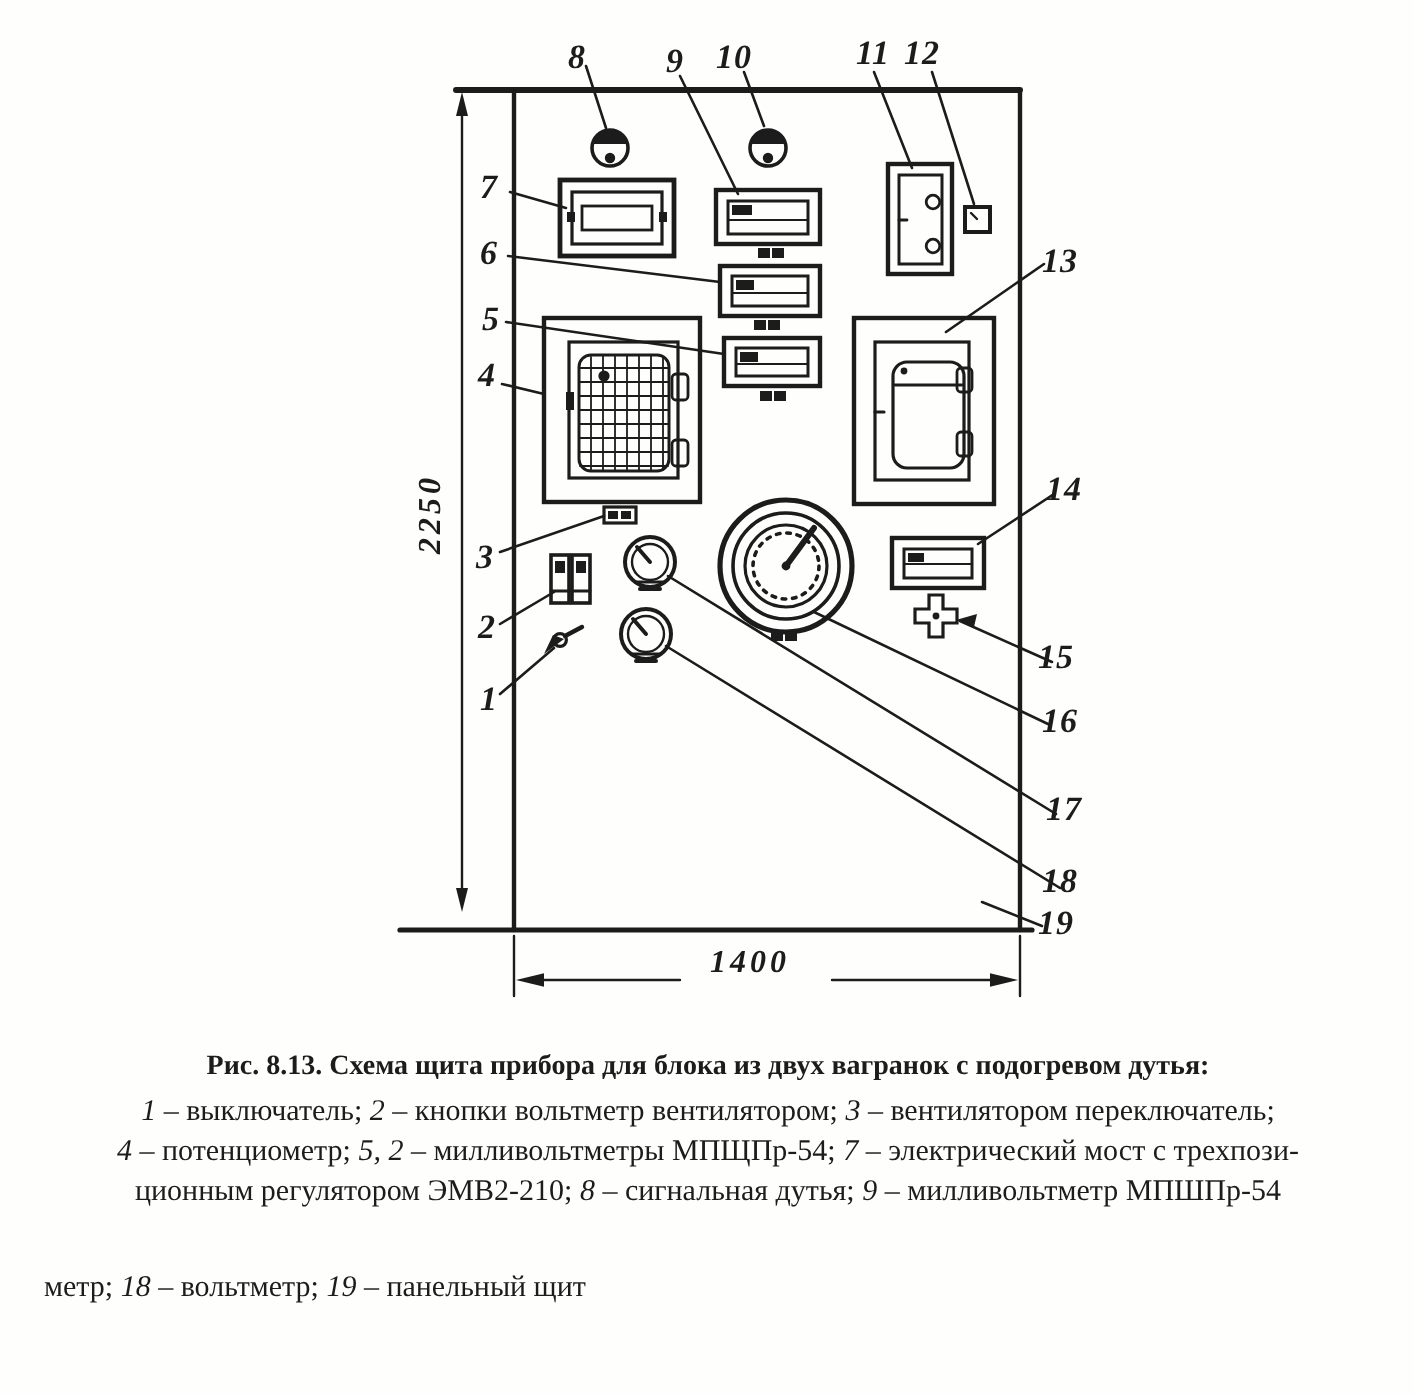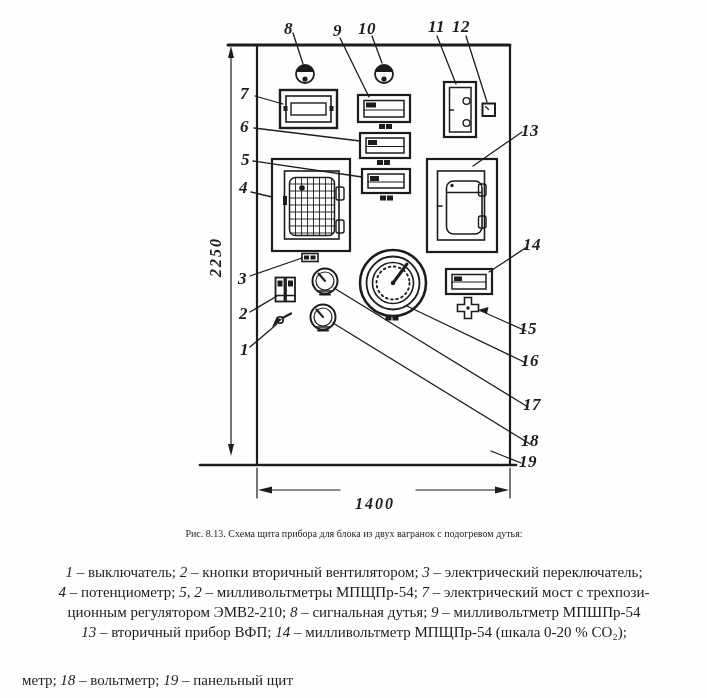--- a/index.html
+++ b/index.html
@@ -6,21 +6,21 @@
   .stage{position:relative;width:707px;height:698px;background:#fefefd;
          font-family:"Liberation Serif",serif;color:#1c1c1c;overflow:hidden;}
   .stage svg{position:absolute;left:0;top:0;}
   .lbl{position:absolute;font-style:italic;font-weight:bold;font-size:17px;line-height:1;
        letter-spacing:.5px;white-space:nowrap;}
   .dim{position:absolute;font-style:italic;font-weight:bold;font-size:16px;
        letter-spacing:2px;white-space:nowrap;}
   .dim-v{transform:rotate(-90deg);transform-origin:center;}
   .caption{position:absolute;left:16px;top:524px;width:676px;font-size:15px;line-height:20px;
            text-align:center;}
-  .cap-title{font-weight:normal;font-size:10px;margin-bottom:18px;}
+  .cap-title{font-weight:bold;font-size:14px;margin-bottom:2px;}
   .cap-line{white-space:nowrap;}
   .cap-line .num{font-style:italic;}
   .cap-line:last-child{text-align:left;padding-left:6px;margin-top:28px;}
 </style>
 </head>
 <body>
 
 <div class="stage">
 
   <svg width="707" height="520" viewBox="0 0 707 520" fill="none" stroke="#1c1c1c" stroke-linecap="round">
@@ -225,26 +225,25 @@
   <div class="lbl" style="left:452px;top:18px;">12</div>
   <div class="lbl" style="left:521px;top:122px;">13</div>
   <div class="lbl" style="left:523px;top:236px;">14</div>
   <div class="lbl" style="left:519px;top:320px;">15</div>
   <div class="lbl" style="left:521px;top:352px;">16</div>
   <div class="lbl" style="left:523px;top:396px;">17</div>
   <div class="lbl" style="left:521px;top:432px;">18</div>
   <div class="lbl" style="left:519px;top:453px;">19</div>
 
   <div class="dim dim-v" style="left:196px;top:248px;">2250</div>
-  <div class="dim" style="left:355px;top:495px;">1400</div>
+  <div class="dim" style="left:355px;top:473px;">1400</div>
 
   <div class="caption">
     <div class="cap-title">Рис. 8.13. Схема щита прибора для блока из двух вагранок с подогревом дутья:</div>
     <div>
-        <div class="cap-line"><span class="num">1</span><span> – выключатель; </span><span class="num">2</span><span> – кнопки вторичный вентилятором; </span><span class="num">3</span><span> – электрический переключатель;</span></div>
+        <div class="cap-line"><span class="num">1</span><span> – выключатель; </span><span class="num">2</span><span> – кнопки вольтметр вентилятором; </span><span class="num">3</span><span> – вентилятором переключатель;</span></div>
         <div class="cap-line"><span class="num">4</span><span> – потенциометр; </span><span class="num">5, 2</span><span> – милливольтметры МПЩПр-54; </span><span class="num">7</span><span> – электрический мост с трехпози-</span></div>
         <div class="cap-line"><span>ционным регулятором ЭМВ2-210; </span><span class="num">8</span><span> – сигнальная дутья; </span><span class="num">9</span><span> – милливольтметр МПШПр-54</span></div>
-        <div class="cap-line"><span class="num">13</span><span> – вторичный прибор ВФП; </span><span class="num">14</span><span> – милливольтметр МПЩПр-54 (шкала 0-20 % СО₂);</span></div>
         <div class="cap-line"><span>метр; </span><span class="num">18</span><span> – вольтметр;  </span><span class="num">19</span><span> – панельный щит</span></div>
       </div>
   </div>
 
 </div>
 
 </body></html>

